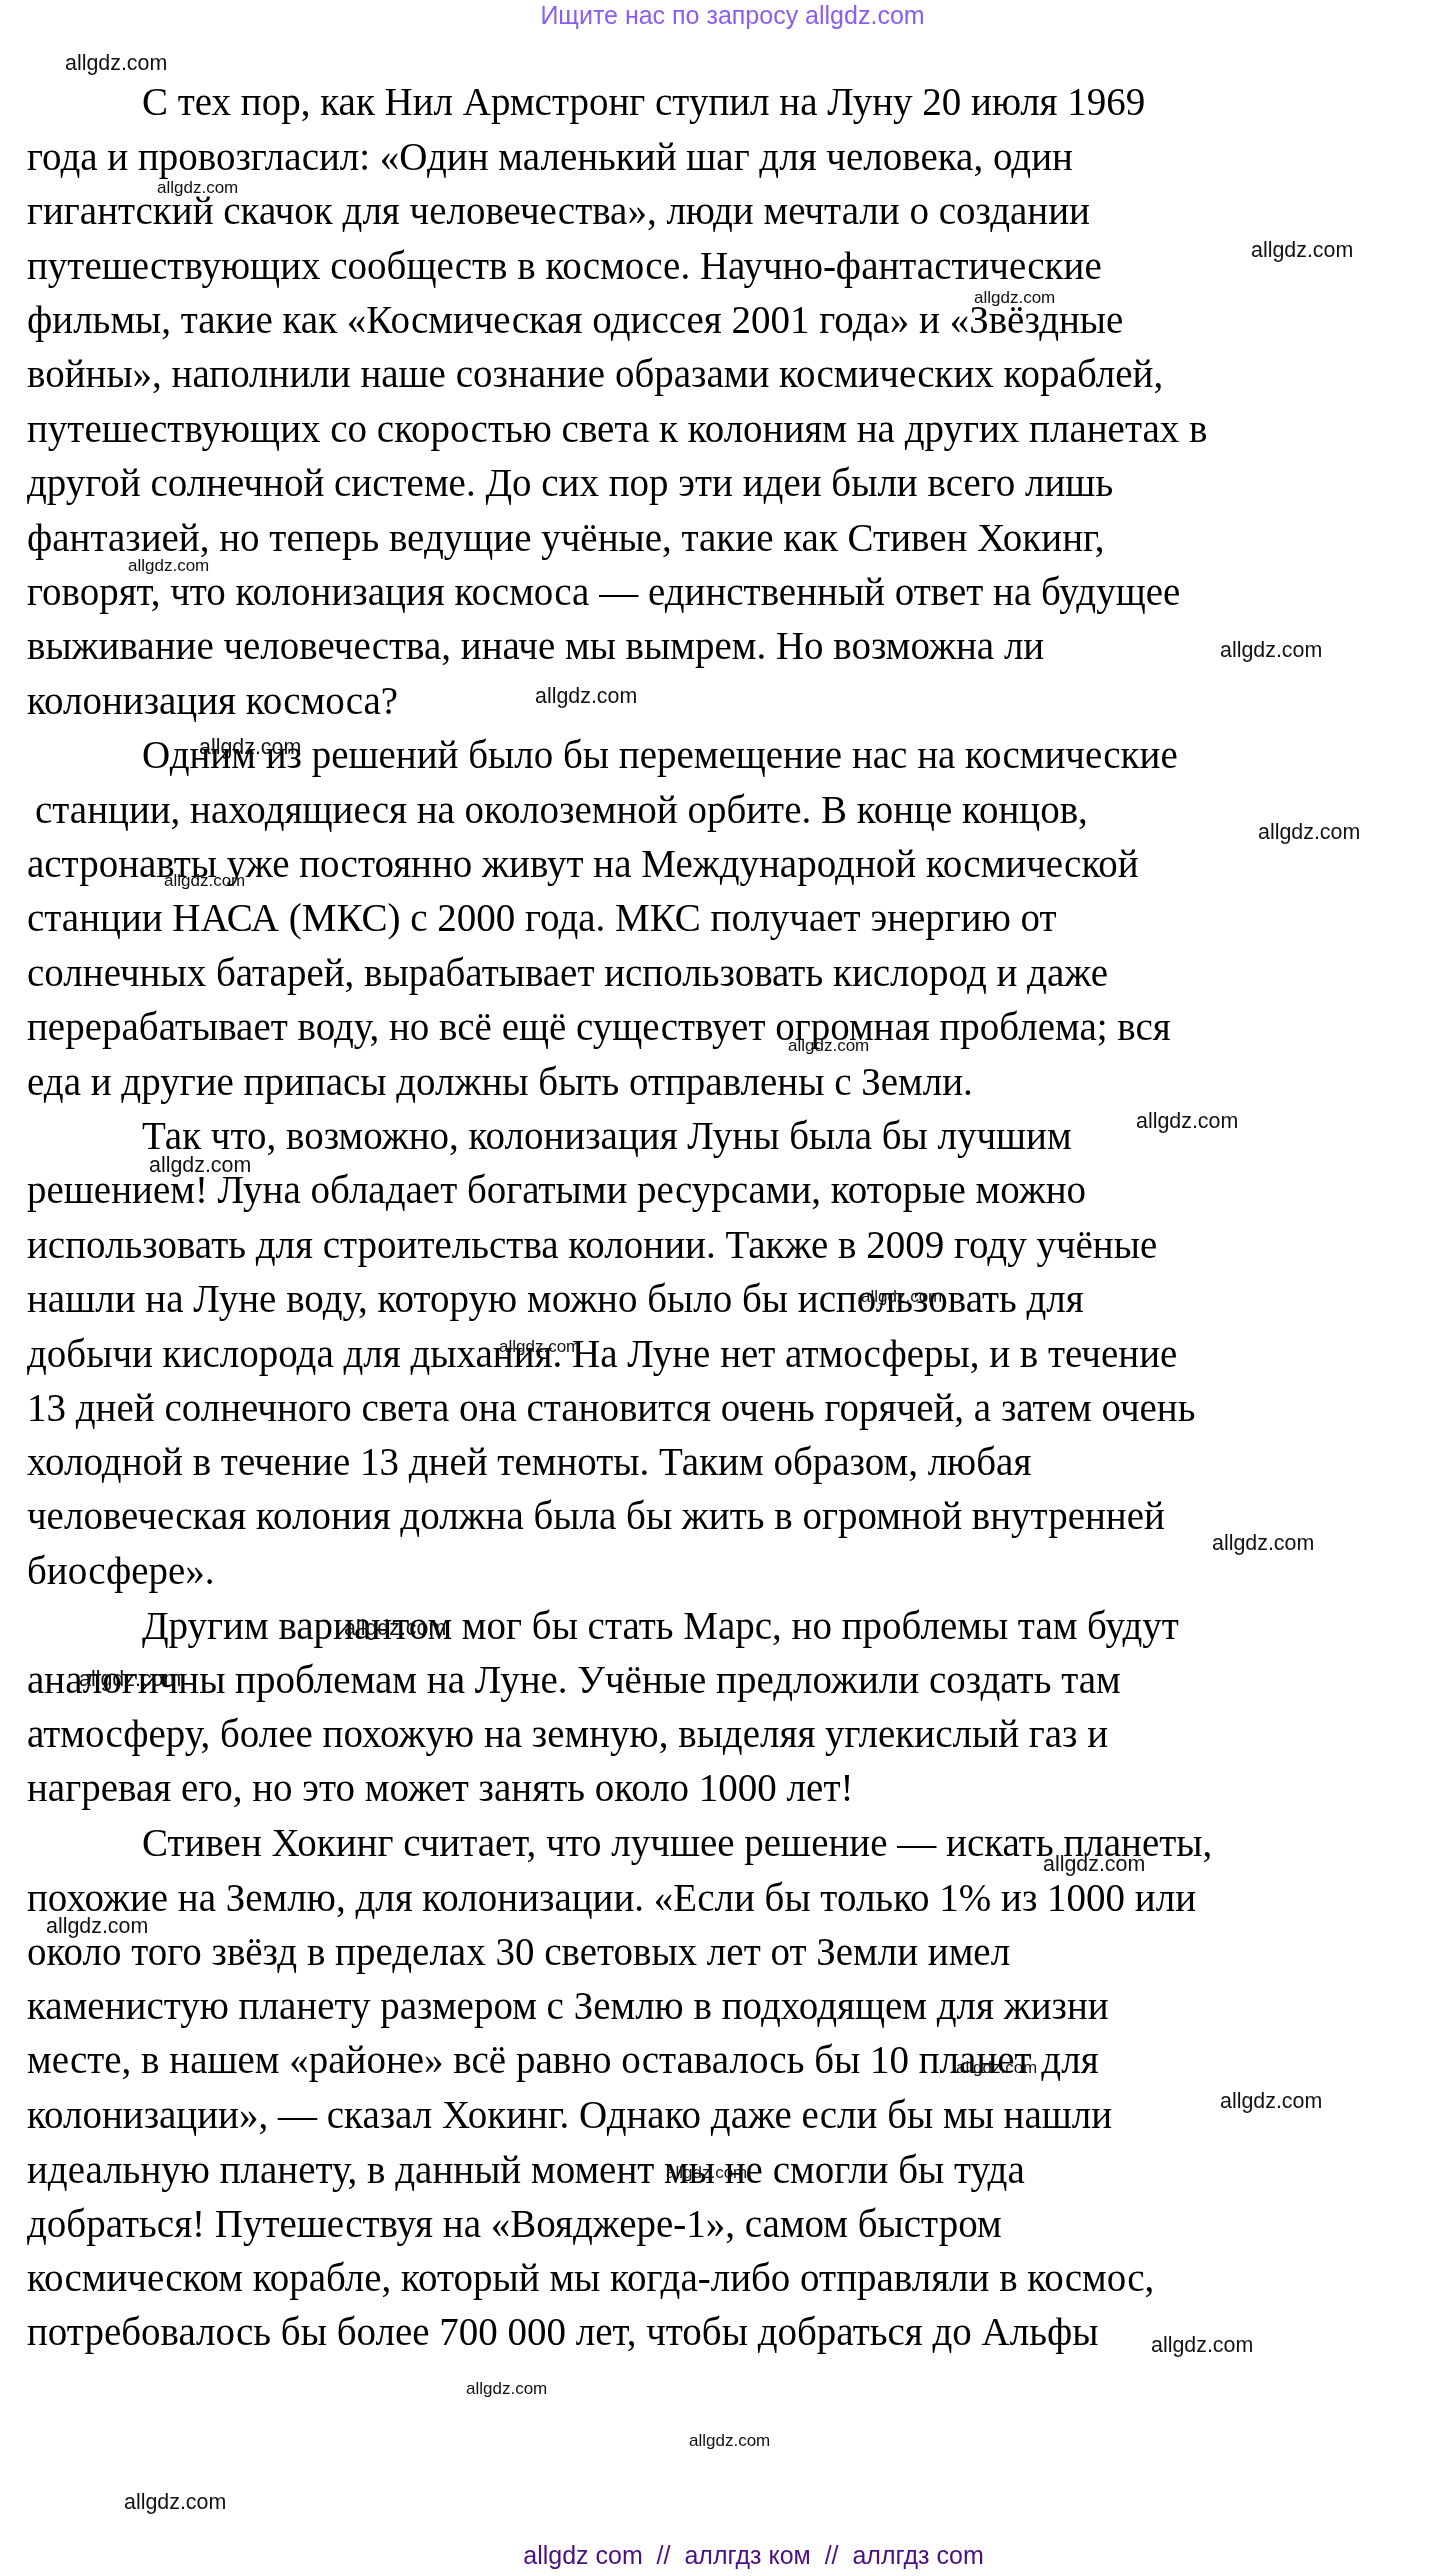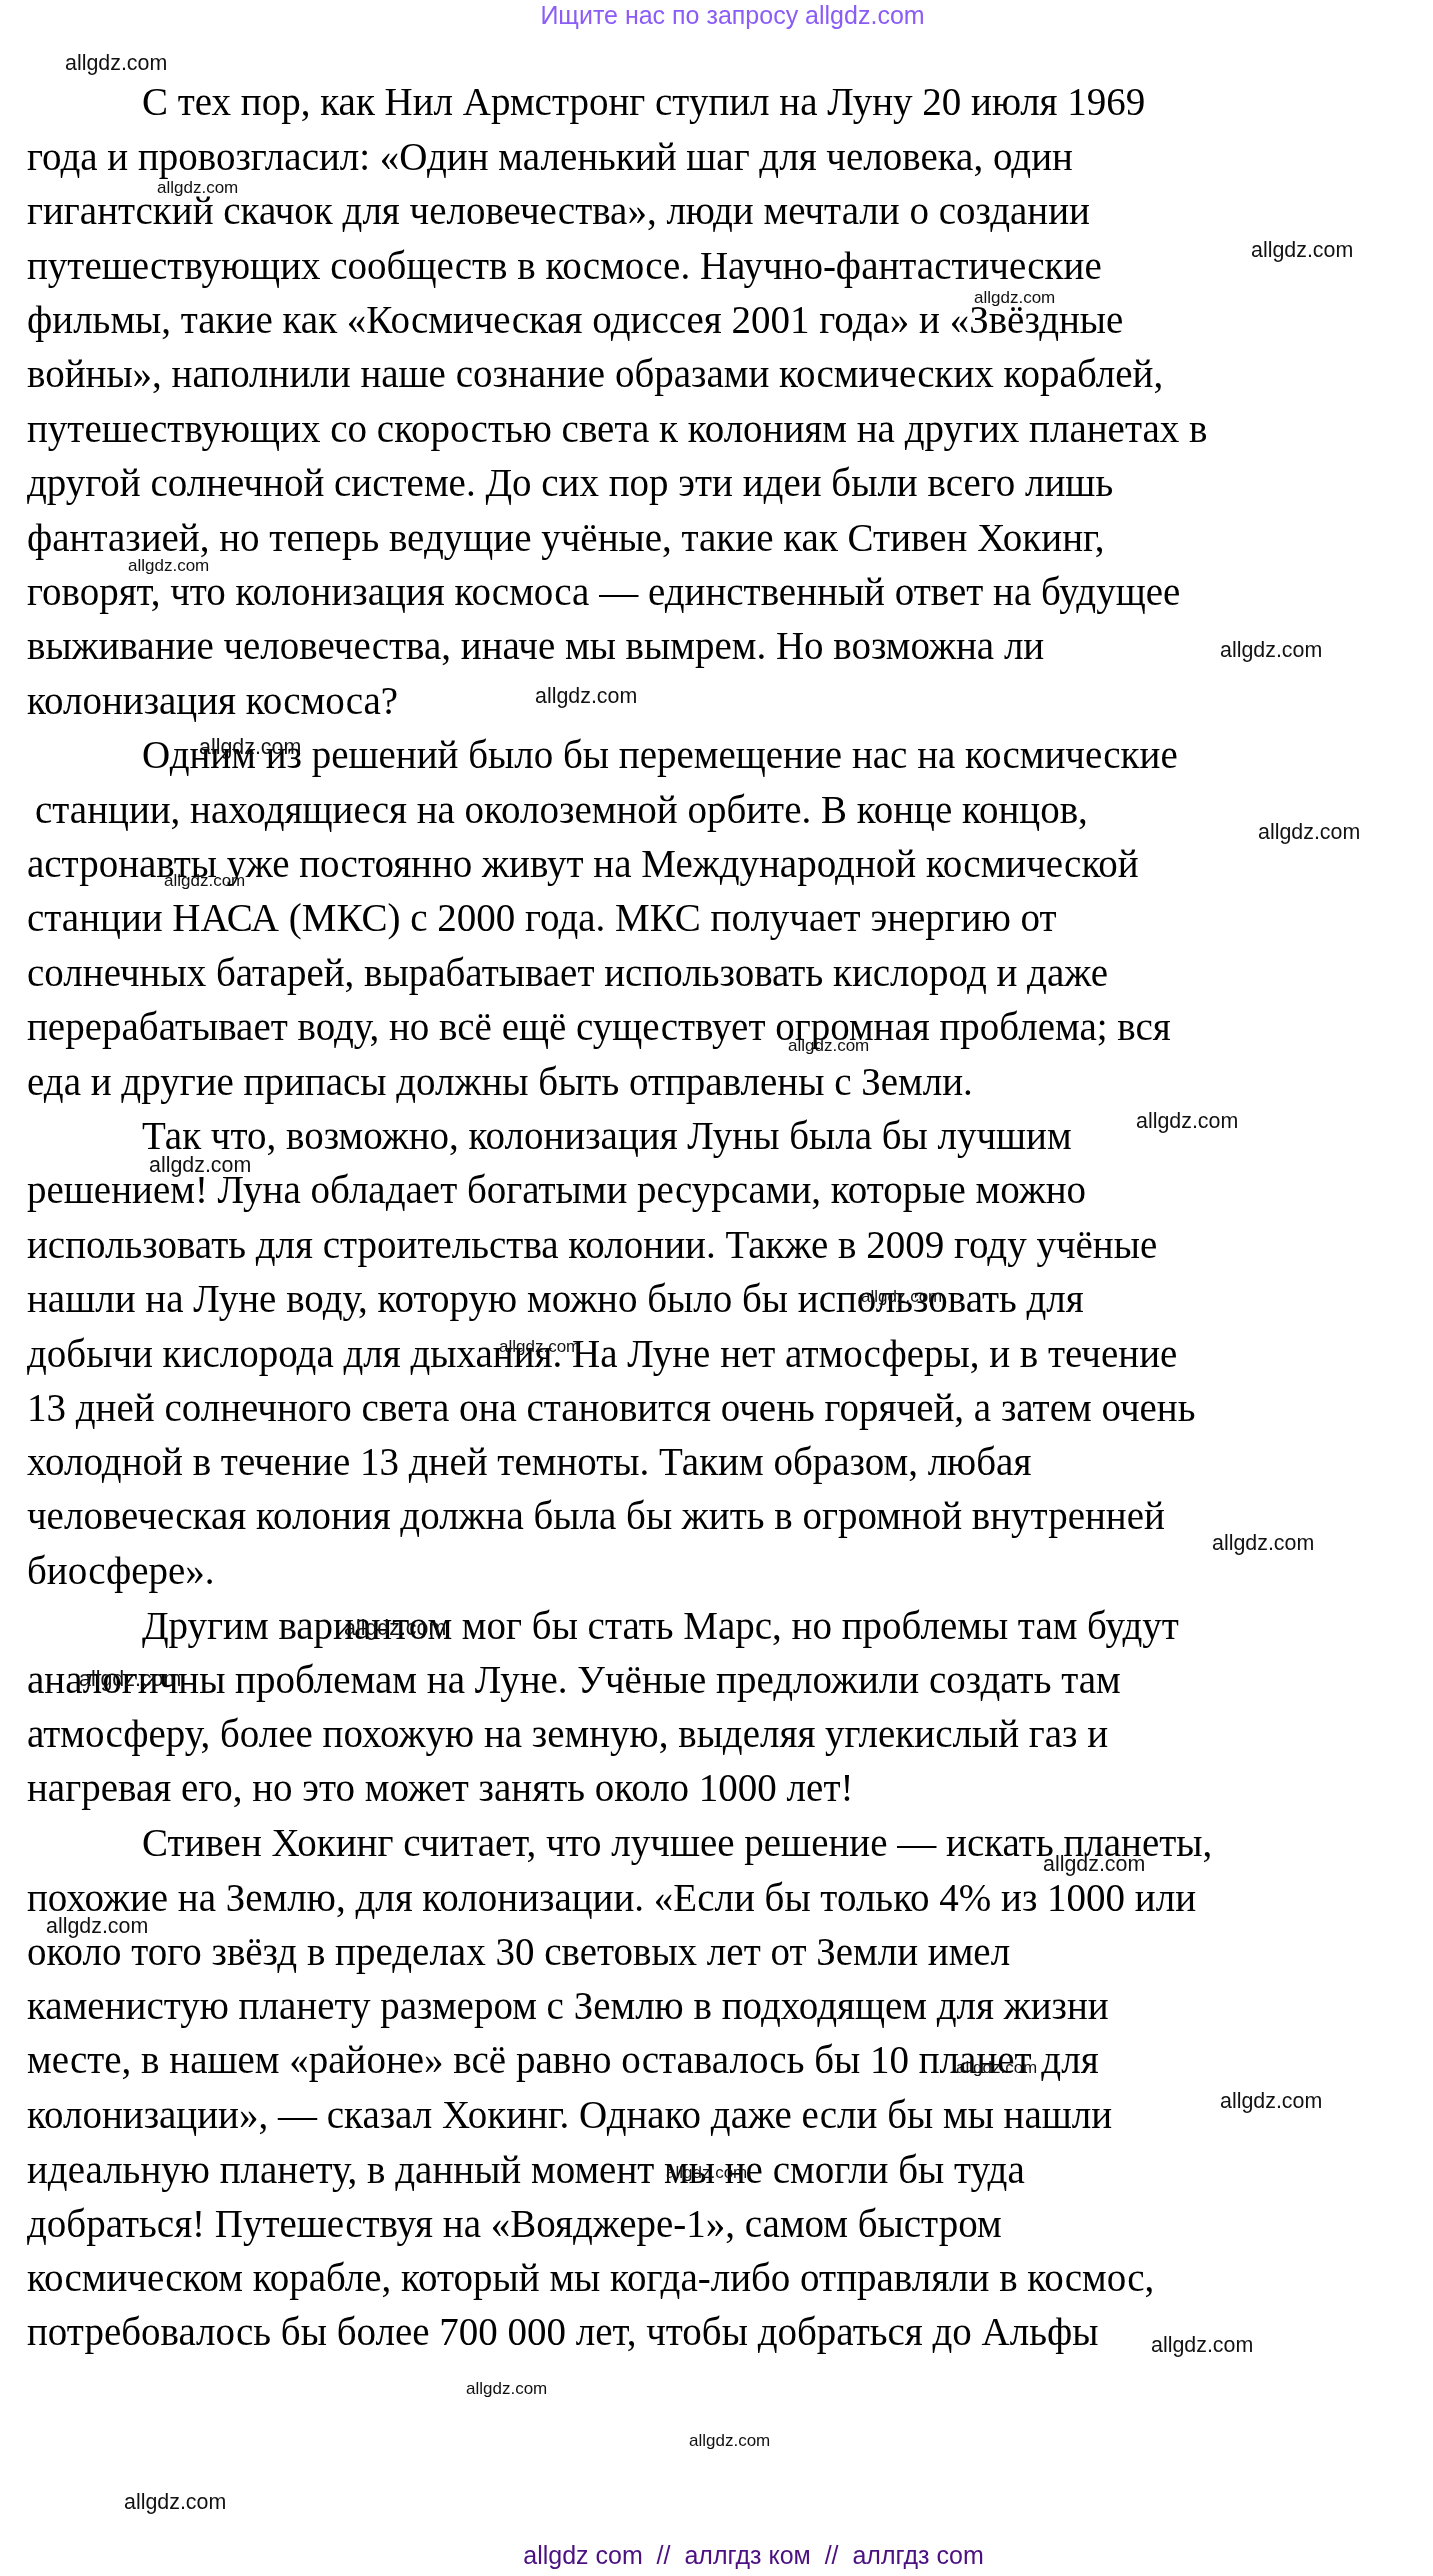--- a/index.html
+++ b/index.html
@@ -71,21 +71,21 @@
       <div class="line" style="top: 1548px;">биосфере».</div>
     </div>
     <div>
       <div class="line indent" style="top: 1603px;">Другим вариантом мог бы стать Марс, но проблемы там будут</div>
       <div class="line" style="top: 1657px;">аналогичны проблемам на Луне. Учёные предложили создать там</div>
       <div class="line" style="top: 1711px;">атмосферу, более похожую на земную, выделяя углекислый газ и</div>
       <div class="line" style="top: 1765px;">нагревая его, но это может занять около 1000 лет!</div>
     </div>
     <div>
       <div class="line indent" style="top: 1820px;">Стивен Хокинг считает, что лучшее решение — искать планеты,</div>
-      <div class="line" style="top: 1875px;">похожие на Землю, для колонизации. «Если бы только 4% из 1000 или</div>
+      <div class="line" style="top: 1875px;">похожие на Землю, для колонизации. «Если бы только 1% из 1000 или</div>
       <div class="line" style="top: 1929px;">около того звёзд в пределах 30 световых лет от Земли имел</div>
       <div class="line" style="top: 1983px;">каменистую планету размером с Землю в подходящем для жизни</div>
       <div class="line" style="top: 2037px;">месте, в нашем «районе» всё равно оставалось бы 10 планет для</div>
       <div class="line" style="top: 2092px;">колонизации», — сказал Хокинг. Однако даже если бы мы нашли</div>
       <div class="line" style="top: 2147px;">идеальную планету, в данный момент мы не смогли бы туда</div>
       <div class="line" style="top: 2201px;">добраться! Путешествуя на «Вояджере-1», самом быстром</div>
       <div class="line" style="top: 2255px;">космическом корабле, который мы когда-либо отправляли в космос,</div>
       <div class="line" style="top: 2309px;">потребовалось бы более 700 000 лет, чтобы добраться до Альфы</div>
     </div>
     <span class="wm big" style="left: 65px; top: 52px;">allgdz.com</span>

